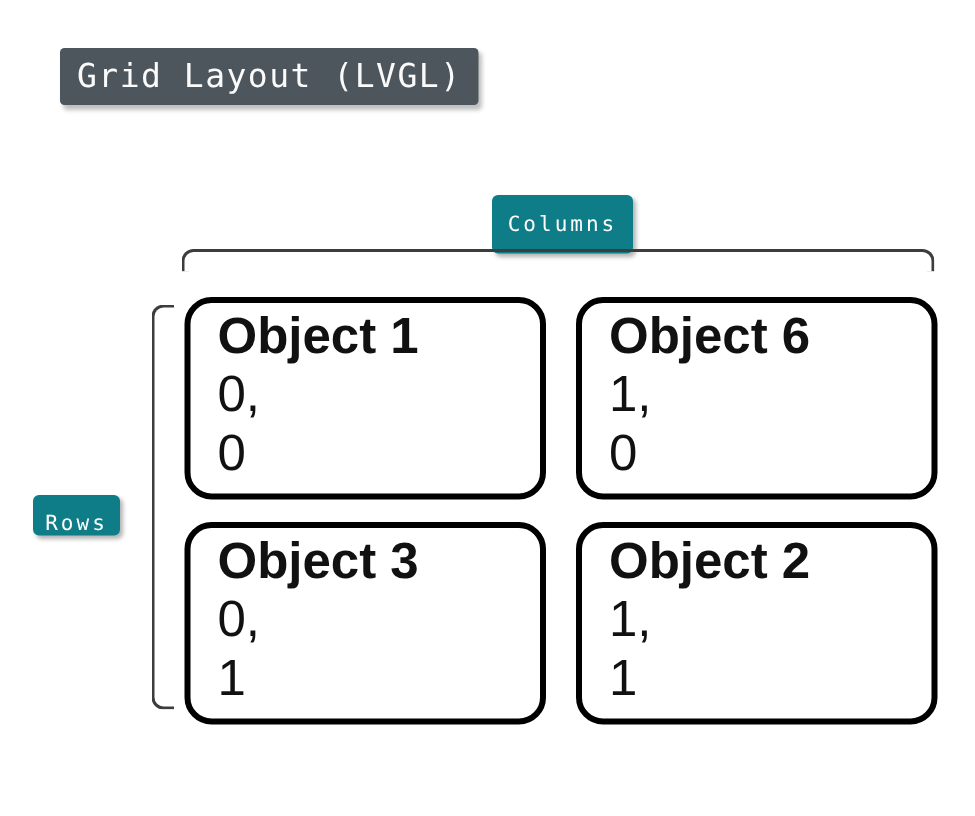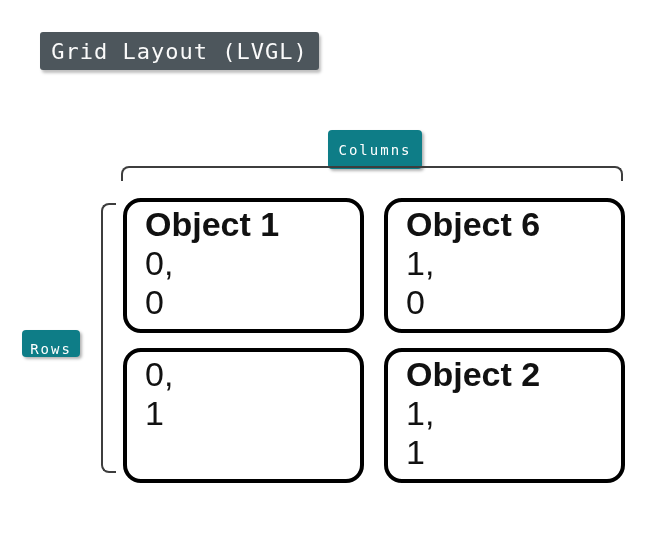--- a/index.html
+++ b/index.html
@@ -114,20 +114,21 @@
       <div class="cell-line">0</div>
     </div>
 
     <div class="cell">
       <div class="cell-title">Object 6</div>
       <div class="cell-line">1,</div>
       <div class="cell-line">0</div>
     </div>
 
     <div class="cell">
+      <div class="cell-title">Object 3</div>
       <div class="cell-line">0,</div>
       <div class="cell-line">1</div>
     </div>
 
     <div class="cell">
       <div class="cell-title">Object 2</div>
       <div class="cell-line">1,</div>
       <div class="cell-line">1</div>
     </div>
 

